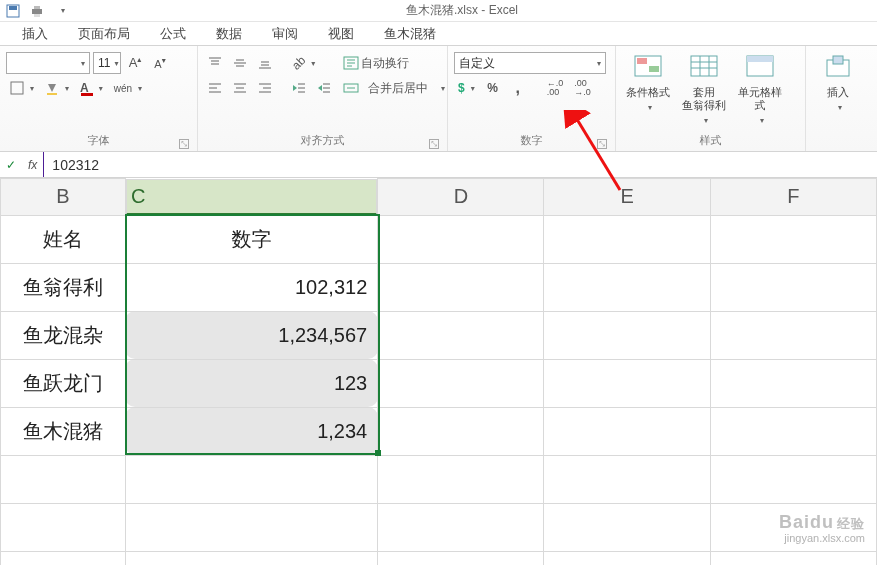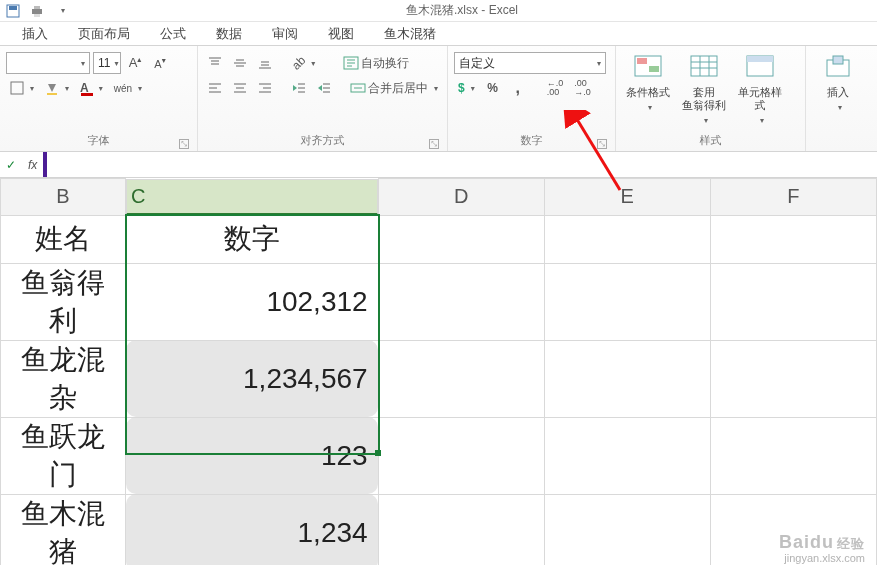--- a/index.html
+++ b/index.html
@@ -67,58 +67,58 @@
   
   .fbar {
     height: 26px;
     border-bottom: 1px solid #d4d4d4;
     display:flex;
     align-items:center;
     background:#fff;
   }
   .fx-btn { width:22px; text-align:center; color:#555; font-style:italic; }
   .fx-btn.green { color:#1c8a3b; font-style:normal;}
-  .fx-label { font-style:italic; color:#555; padding:0 6px; border-right:4px solid #4c1d95; height:100%; display:flex; align-items:center;}
+  .fx-label { font-style:italic; color:#555; padding:0 6px; border-right:1px solid #4c1d95; height:100%; display:flex; align-items:center;}
   .fx-input { flex:1; padding-left:8px; font-size:14px; color:#333; }
   
   .sheet { position:relative; }
   table.grid { border-collapse: collapse; table-layout:fixed; }
   table.grid td, table.grid th {
     border: 1px solid #d9d9d9;
     font-family: "SimSun","Microsoft YaHei",sans-serif;
   }
   th.colhdr {
     background:#f3f3f3;
     font-weight:normal;
     font-size:20px;
     color:#555;
     height:36px;
   }
   th.colhdr.sel { background:#d7e6c8; color:#2e6c2e; border-bottom:2px solid #2e7d32;}
   td.cell {
     height:48px;
-    font-size:28px;
+    font-size:20px;
     padding: 0 10px;
     color:#222;
     background:#fff;
   }
   td.cell.center { text-align:center; }
   td.cell.right { text-align:right;border-radius:10px; }
   td.cell.shade { background:#e6e6e6; }
   
   .sel-box {
     position:absolute;
     border:2px solid #1a7f37;
     pointer-events:none;
   }
   .sel-handle { position:absolute; width:6px; height:6px; background:#1a7f37; right:-3px; bottom:-3px; }
   
   .arrow-svg { position:absolute; pointer-events:none; }
   
-  .wm { position:absolute; right:12px; bottom:0; text-align:right; font-size:11px; color:rgba(170,170,170,.9); line-height:14px; font-family:Arial,sans-serif;}
+  .wm { position:absolute; right:12px; bottom:20px; text-align:right; font-size:11px; color:rgba(170,170,170,.9); line-height:14px; font-family:Arial,sans-serif;}
   .wm .big { font-size:18px; font-weight:bold; letter-spacing:1px; color:rgba(185,185,185,.9);}
   .wm .big .cn{ font-size:13px; margin-left:3px;}
 </style>
 </head>
 <body>
 
 <div class="titlebar">
   <div class="qat">
     <div class="qat-btn">
       <svg width="14" height="14">
@@ -275,21 +275,21 @@
         </div>
       </div>
       <div class="col" style="padding-top:2px">
         <div class="rbn-btn" style="width:110px;justify-content:flex-start">
           <svg width="16" height="16">
               <rect x="1" y="2" width="14" height="12" fill="none" stroke="#5a8"></rect>
               <path d="M4 5 h8 M4 8 h8 M4 11 h5" stroke="#5a8"></path>
             </svg>
           <span>自动换行</span>
         </div>
-        <div class="rbn-btn" style="width:110px;justify-content:center">
+        <div class="rbn-btn" style="width:110px;justify-content:space-between">
           <svg width="16" height="16">
               <rect x="1" y="4" width="14" height="8" fill="none" stroke="#5a8"></rect>
               <path d="M4 8 h8" stroke="#5a8"></path>
             </svg>
           <span>合并后居中</span>
           <span class="caret">▾</span>
         </div>
       </div>
     </div>
     <div class="group-label"><span>对齐方式</span><span class="launcher">⤡</span></div>
@@ -374,20 +374,21 @@
     </div>
     <div class="group-label"></div>
   </div>
 </div>
 
 <div class="fbar">
   <div class="fx-btn green"><span>✓</span></div>
   <div class="fx-label">
       <span>fx</span>
     </div>
+  <div class="fx-input"><span>102312</span></div>
 </div>
 
 <div class="sheet">
   <table class="grid" id="grid">
       <colgroup>
         <col style="width: 126px;">
         <col style="width: 254px;">
         <col style="width: 168px;">
         <col style="width: 168px;">
         <col style="width: 168px;">

